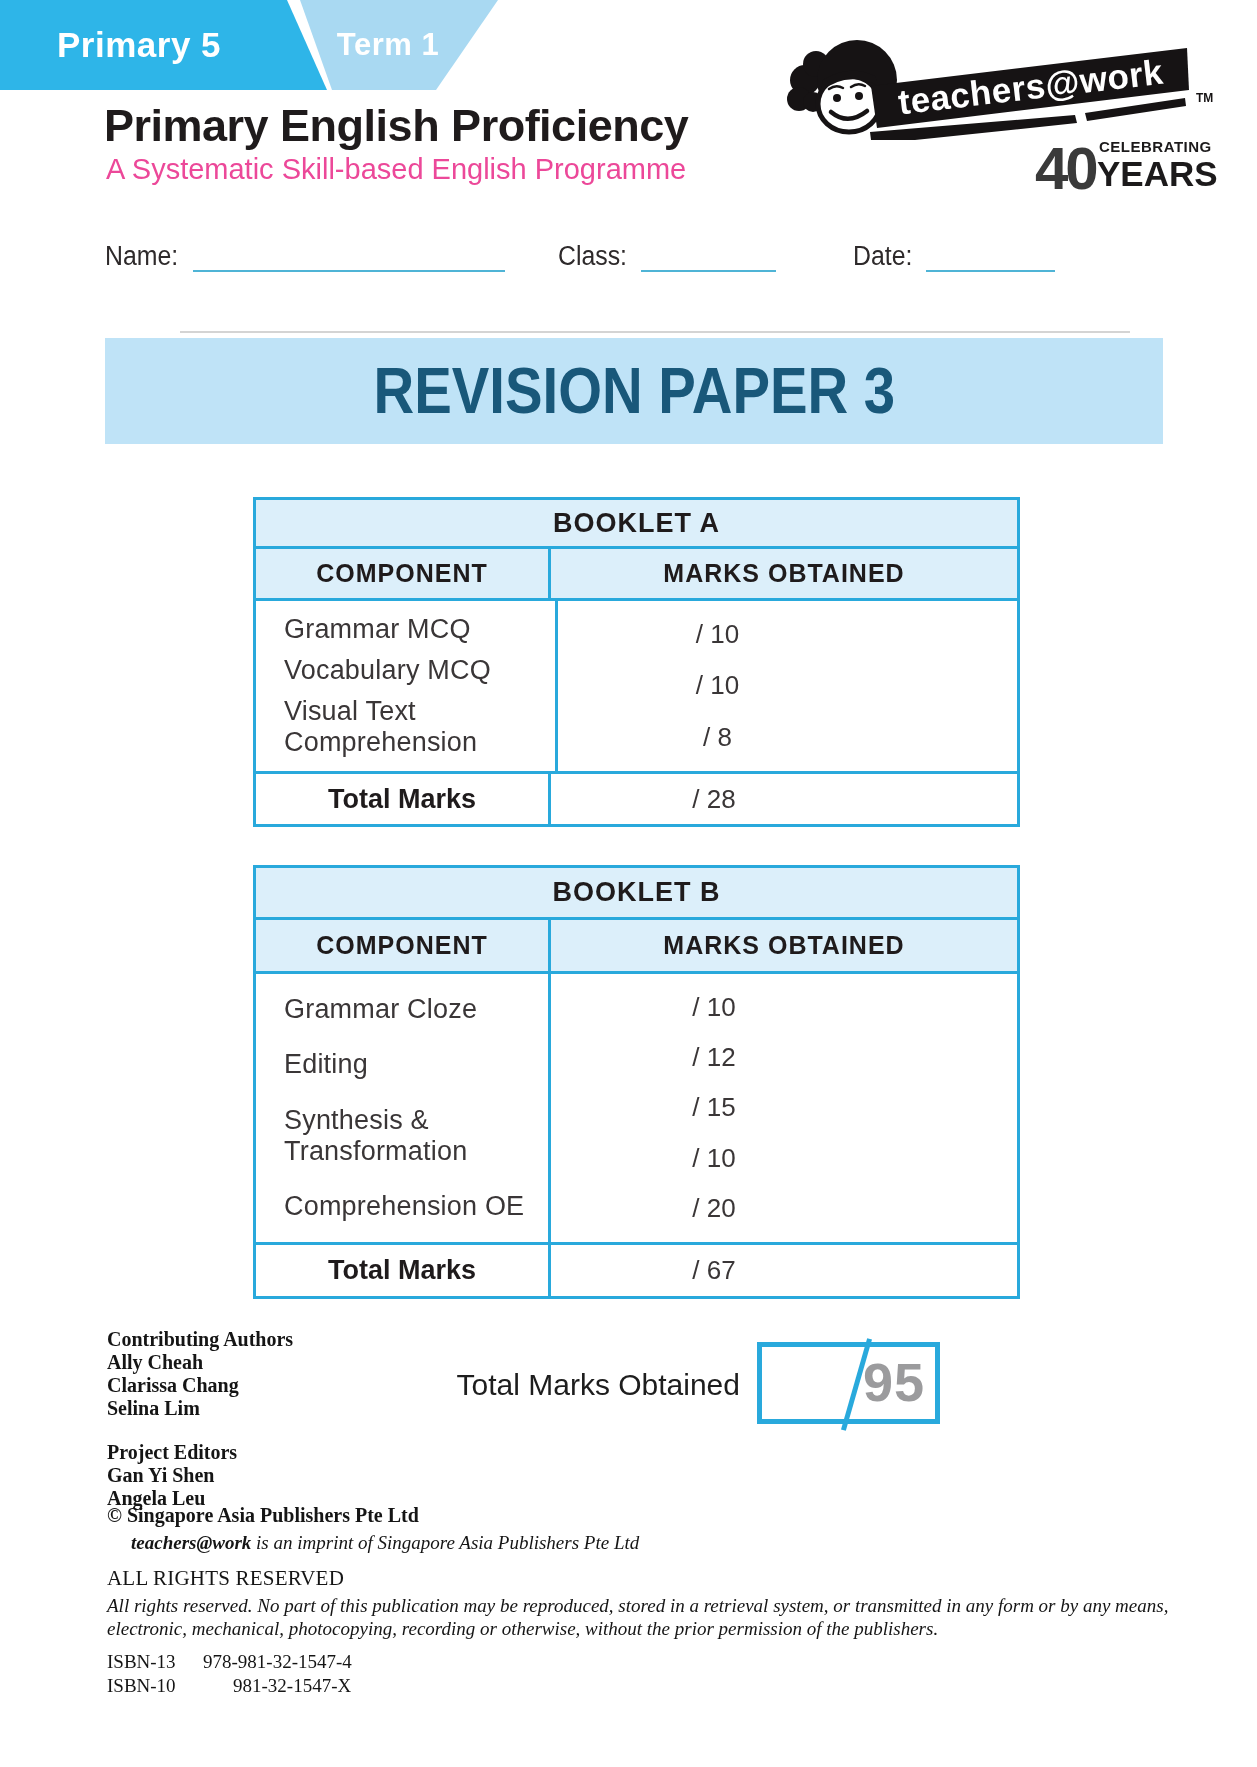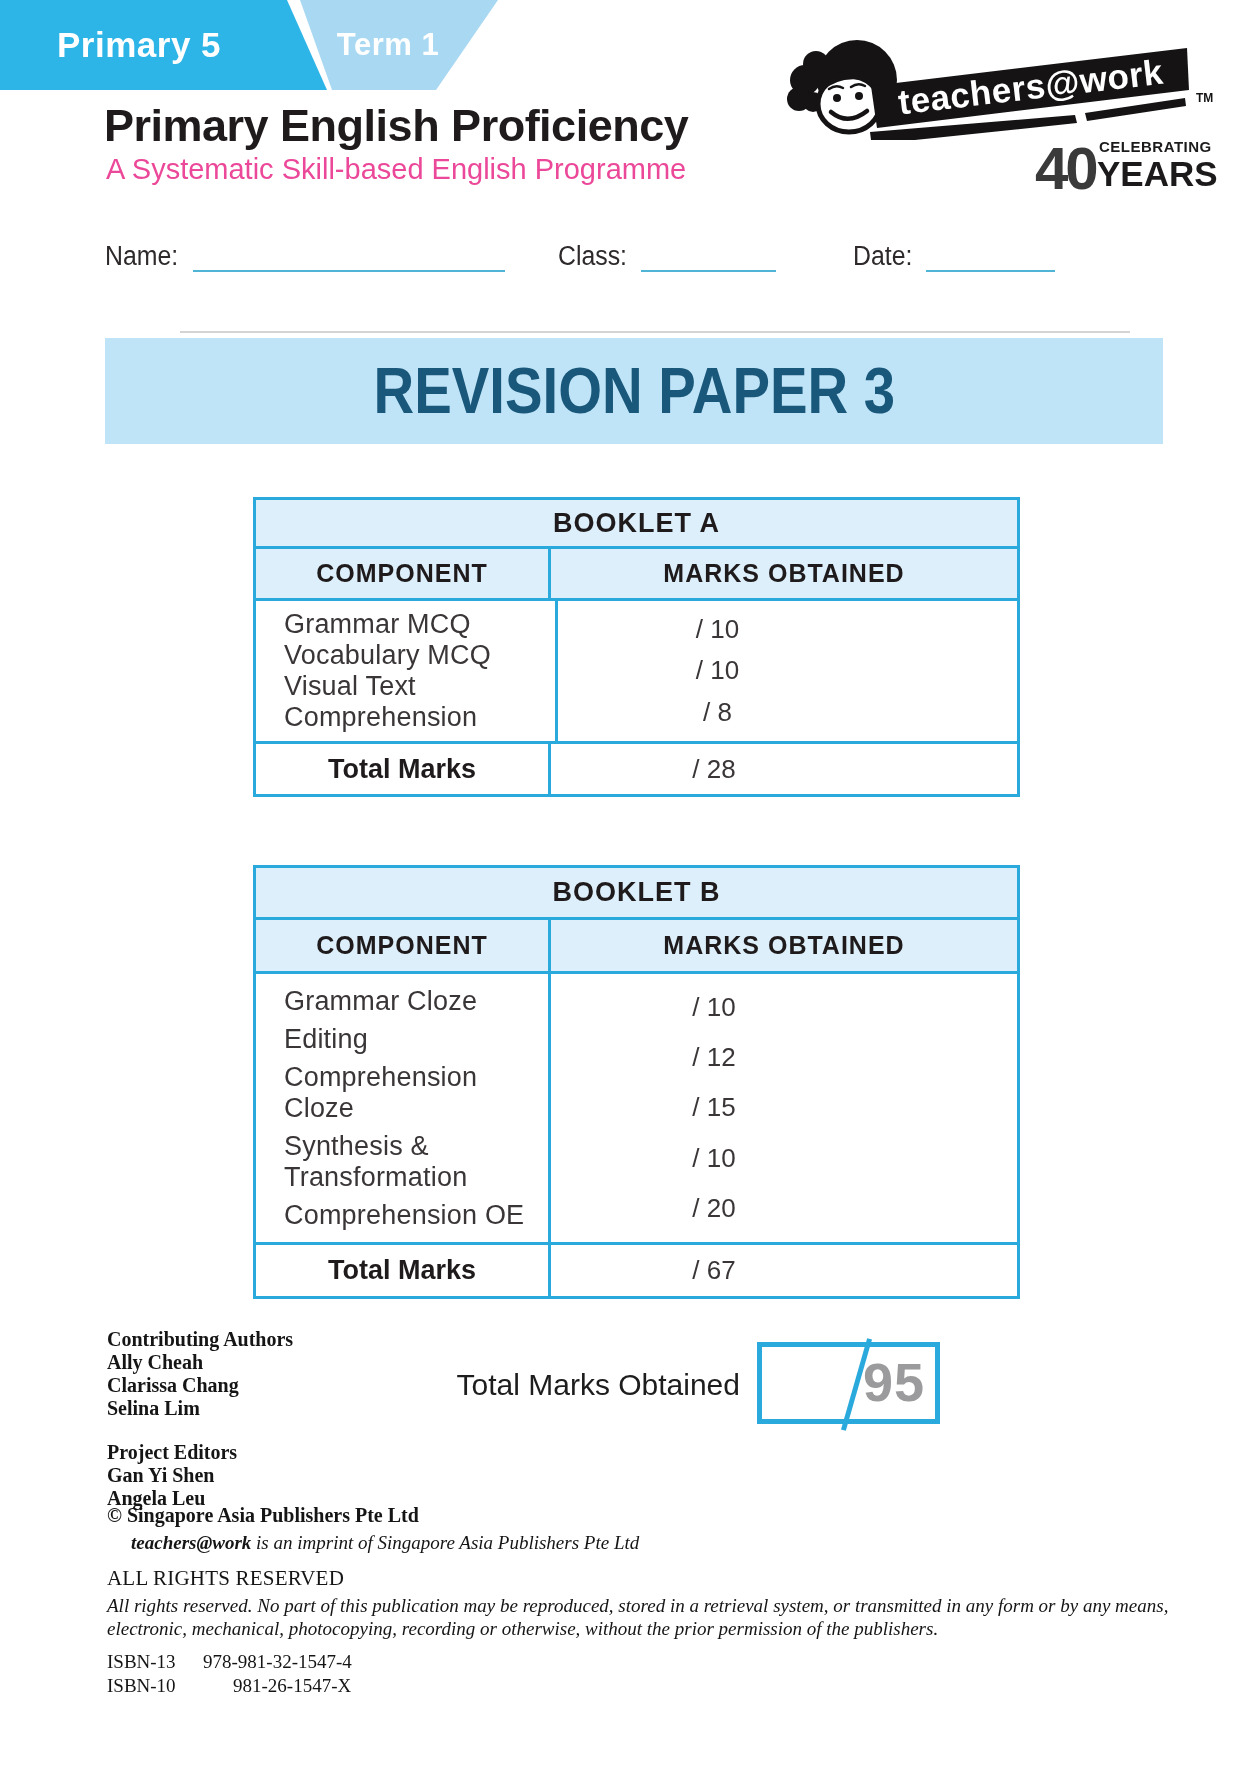--- a/index.html
+++ b/index.html
@@ -46,21 +46,21 @@
   .bk-b{left:253px;top:865px;}
   .t-title{background:#dceffa;border-bottom:3px solid #29a9dc;display:flex;align-items:center;
     justify-content:center;font-size:27px;font-weight:700;letter-spacing:1px;color:#1f1b1c;}
   .bk-a .t-title{height:46px;} .bk-b .t-title{height:49px;}
   .t-head{display:grid;grid-template-columns:292px 1fr;background:#dceffa;border-bottom:3px solid #29a9dc;}
   .bk-a .t-head{height:49px;} .bk-b .t-head{height:51px;}
   .t-head div{display:flex;align-items:center;justify-content:center;font-size:25px;font-weight:700;
     letter-spacing:1px;color:#1f1b1c;}
   .t-head .hc2{border-left:3px solid #29a9dc;}
   .t-body{display:grid;grid-template-columns:292px 1fr;}
-  .bk-a .t-body{height:140px;gap:7px;} .bk-b .t-body{height:268px;}
+  .bk-a .t-body{height:170px;gap:7px;} .bk-b .t-body{height:268px;}
   .t-body .col{display:flex;flex-direction:column;justify-content:space-around;padding:8px 0;box-sizing:border-box;}
   .t-body .colA div{padding-left:28px;font-size:27px;font-weight:400;color:#3a3637;letter-spacing:0.2px;}
   .t-body .colB{border-left:3px solid #29a9dc;}
   .t-body .colB div{width:100%;box-sizing:border-box;text-align:center;padding-right:140px;
     font-size:26px;color:#3a3637;}
   .t-total{display:grid;grid-template-columns:292px 1fr;border-top:3px solid #29a9dc;}
   .bk-a .t-total{height:50px;} .bk-b .t-total{height:51px;}
   .t-total .tc1{display:flex;align-items:center;justify-content:center;font-size:27px;font-weight:700;color:#1f1b1c;}
   .t-total .tc2{border-left:3px solid #29a9dc;display:flex;align-items:center;}
   .t-total .tc2 div{width:100%;text-align:center;padding-right:140px;box-sizing:border-box;
@@ -189,21 +189,20 @@
   <div class="booklet bk-b">
     <div class="t-title">BOOKLET B</div>
     <div class="t-head">
       <div class="hc1">COMPONENT</div>
       <div class="hc2">MARKS OBTAINED</div>
     </div>
     <div class="t-body">
       <div class="col colA">
         <div>Grammar Cloze</div>
         <div>Editing</div>
-        <div>Comprehension Cloze</div>
         <div>Synthesis &amp; Transformation</div>
         <div>Comprehension OE</div>
       </div>
       <div class="col colB">
         <div>/ 10</div>
         <div>/ 12</div>
         <div>/ 15</div>
         <div>/ 10</div>
         <div>/ 20</div>
       </div>
@@ -238,17 +237,17 @@
   </div>
   <div class="rights-head serif">ALL RIGHTS RESERVED</div>
   <div class="rights-text serif">All rights reserved. No part of this publication may be reproduced, stored in a retrieval system, or transmitted in any form or by any means, electronic, mechanical, photocopying, recording or otherwise, without the prior permission of the publishers.</div>
   <div class="isbn serif">
     <div class="row">
       <span class="l">ISBN-13</span>
       <span class="v13">978-981-32-1547-4</span>
     </div>
     <div class="row">
       <span class="l">ISBN-10</span>
-      <span class="v10">981-26-1547-X</span>
+      <span class="v10">981-32-1547-X</span>
     </div>
   </div>
 
 </div>
 
 </body></html>

